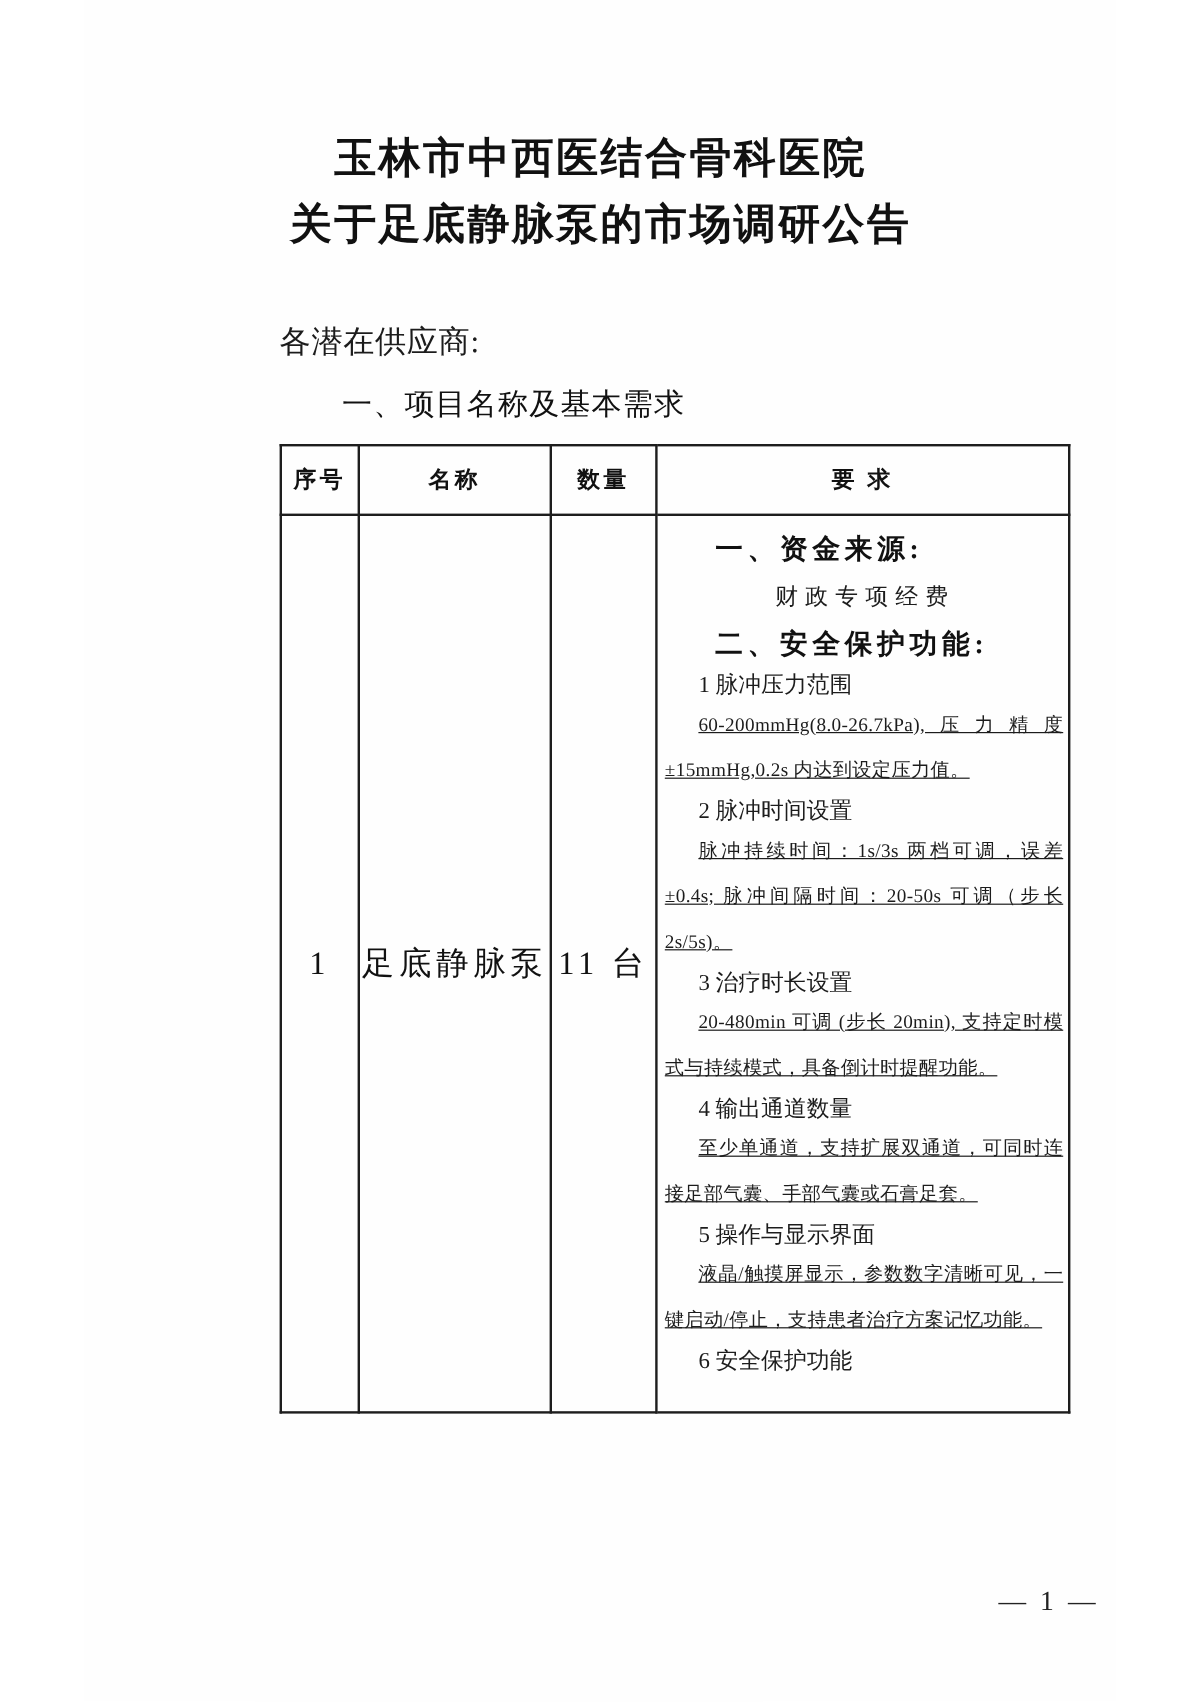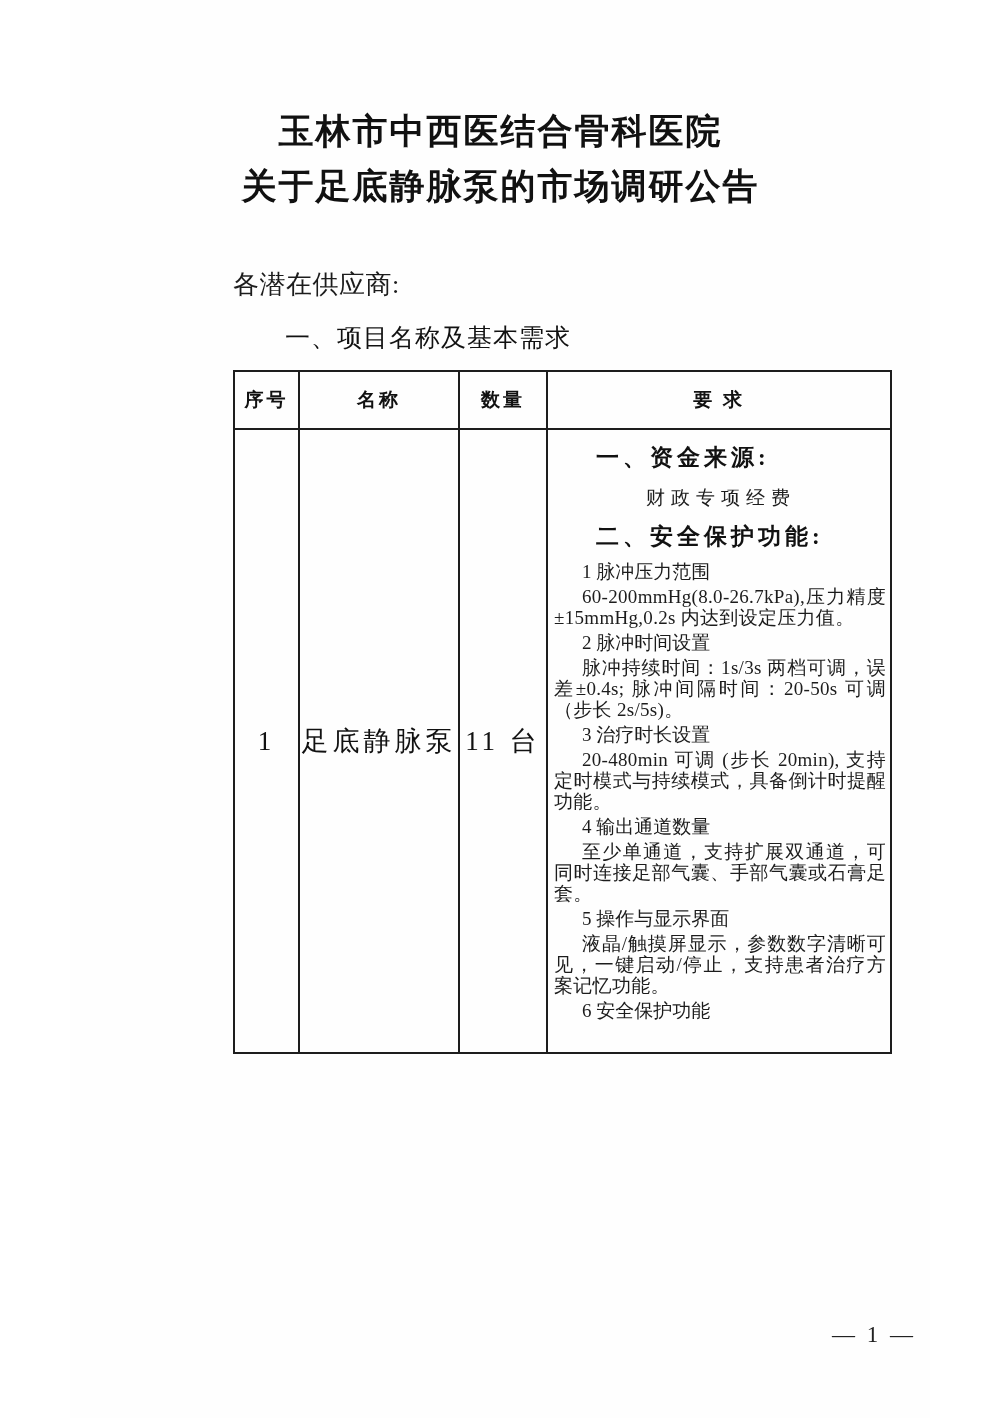--- a/index.html
+++ b/index.html
@@ -88,25 +88,26 @@
     line-height: 39px;
     padding-left: 92px;
     letter-spacing: 6px;
   }
   .req-t {
     font-size: 19px;
     line-height: 29px;
     padding-left: 28px;
   }
   .req-p {
-    font-size: 19px;
-    line-height: 21px;
+    font-size: 16px;
+    line-height: 38px;
     text-indent: 28px;
     text-align: justify;
     letter-spacing: 0.3px;
+    text-decoration: underline;
   }
   .page-number {
     position: absolute;
     top: 1322px;
     left: 762px;
     font-size: 23px;
     letter-spacing: 3px;
     color: #222;
   }
 </style>

